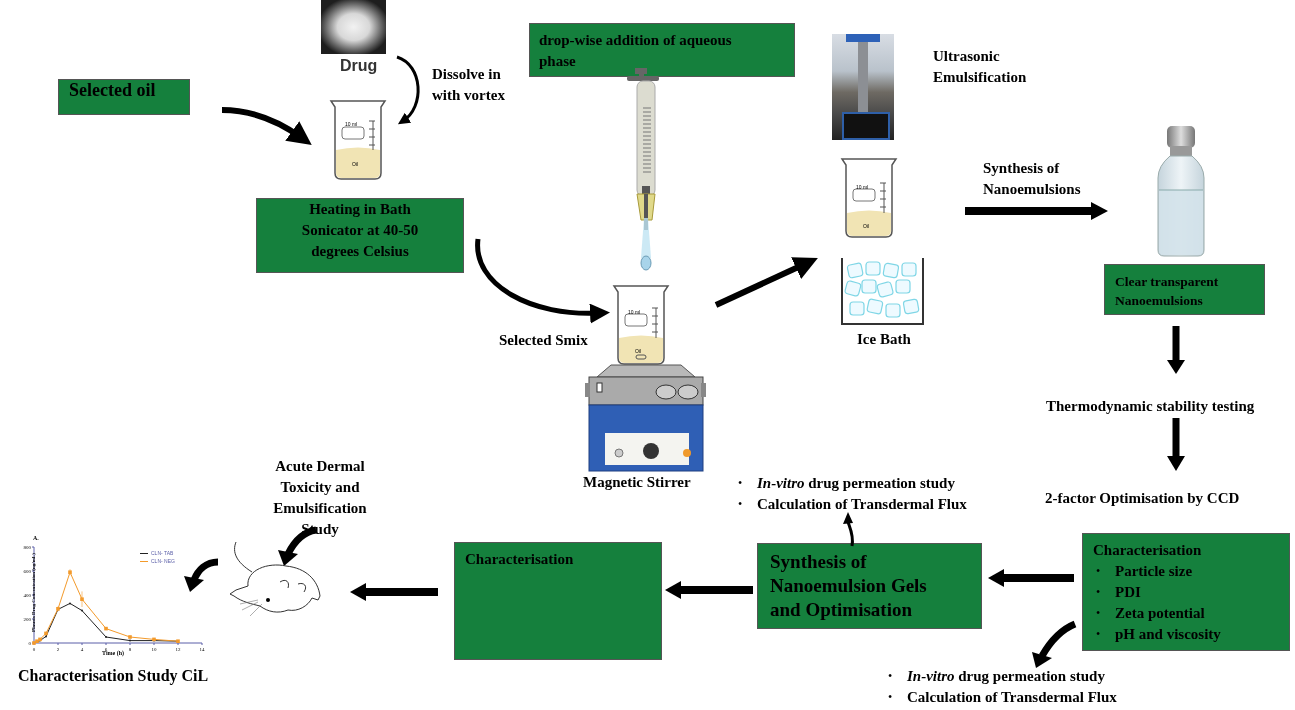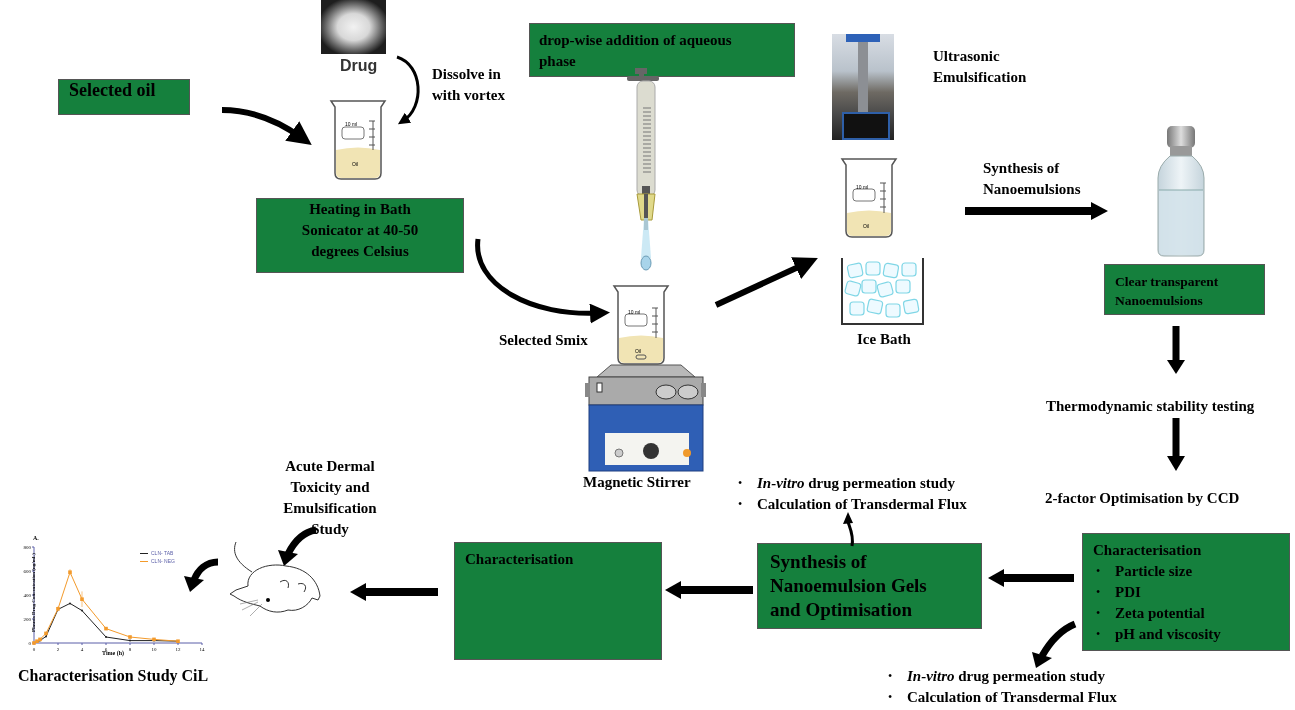--- a/index.html
+++ b/index.html
@@ -248,21 +248,21 @@
 
 <div class="box" style="left:454px;top:542px;width:208px;height:118px;padding:6px 10px;font-size:15px;line-height:21px;">
   <div class="bold">Characterisation</div>
 </div>
 
 <svg style="left:350px;top:582px" width="90" height="20">
   <path d="M14,10 H88" stroke="#000" stroke-width="8"></path>
     <path d="M0,10 L16,1 L16,19 Z" fill="#000"></path>
 </svg>
 
-<div class="lbl" style="left:270px;top:456px;text-align:center;width:120px;">
+<div class="lbl" style="left:260px;top:456px;text-align:center;width:120px;">
   <div>Acute Dermal</div>
     <div>Toxicity and</div>
   <div>Emulsification</div>
     <div>Study</div>
 </div>
 <svg style="left:272px;top:528px" width="46" height="38">
   <path d="M44,2 C30,4 22,14 16,26" stroke="#000" stroke-width="7" fill="none"></path>
   <path d="M6,22 L26,26 L12,38 Z" fill="#000"></path>
 </svg>
 

